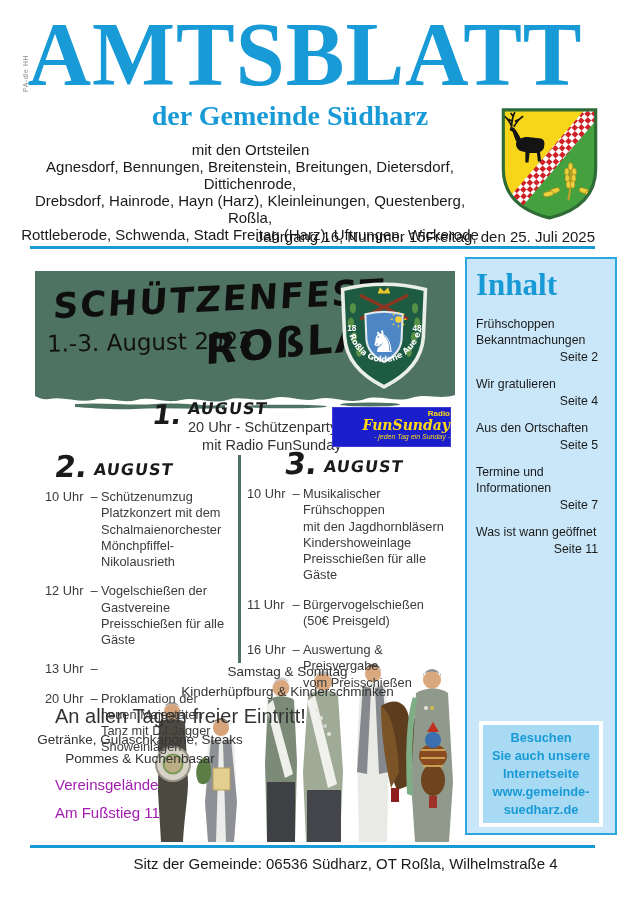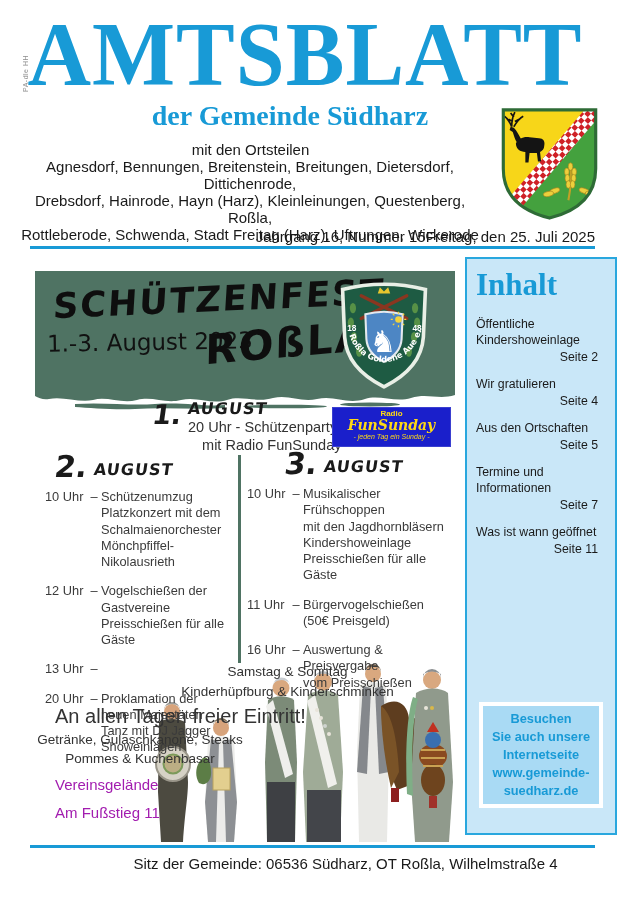--- a/index.html
+++ b/index.html
@@ -37,21 +37,21 @@
     font-size:41px;color:#0e0e0e;letter-spacing:2px;transform:rotate(-5deg) skewX(-6deg);}
   .club-emblem{position:absolute;left:294px;top:6px;width:110px;height:116px;z-index:4;}
 
   .day1{position:absolute;left:116px;top:128px;display:flex;z-index:3;}
   .day1-num{font-family:"DejaVu Sans",sans-serif;font-weight:bold;font-size:27px;transform:skewX(-8deg);margin-right:8px;}
   .day1-word{font-family:"DejaVu Sans",sans-serif;font-weight:bold;font-size:16px;letter-spacing:1px;transform:skewX(-8deg);}
   .day1-l1{font-size:14.5px;color:#333;margin-top:1px;}
   .day1-l2{font-size:14.5px;color:#333;margin-left:14px;margin-top:2px;}
 
   .fs-logo{position:absolute;left:297px;top:136px;width:117px;height:38px;background:#1a1fcb;
-    border:1px solid #3a3fd0;color:#ffd914;text-align:center;z-index:3;}
+    border:1px solid #3a3fd0;color:#ffd914;text-align:right;z-index:3;}
   .fs-radio{font-size:8px;font-weight:bold;margin-top:1px;}
   .fs-main{font-family:"DejaVu Serif",serif;font-style:italic;font-weight:bold;font-size:14px;line-height:1;}
   .fs-tag{font-size:7px;font-style:italic;margin-top:1px;}
 
   .day-col{position:absolute;z-index:3;}
   .day2{left:10px;top:184px;width:192px;}
   .day3{left:212px;top:181px;width:206px;}
   .day-head{display:flex;align-items:flex-end;margin-bottom:10px;}
   .day2 .day-head{margin-left:10px;} .day3 .day-head{margin-left:38px;}
   .day-num{font-family:"DejaVu Sans",sans-serif;font-weight:bold;font-size:30px;line-height:.8;transform:skewX(-8deg);margin-right:7px;}
@@ -68,21 +68,21 @@
   .venue{position:absolute;left:20px;top:500px;font-size:15px;color:#a21caf;line-height:1.85;z-index:5;}
   .photos{position:absolute;left:110px;top:381px;width:310px;height:192px;z-index:1;}
 
   
   .sidebar{position:absolute;left:465px;top:257px;width:152px;height:578px;box-sizing:border-box;
     background:#c9e7f8;border:2px solid #29a7de;padding:6px 9px;}
   .inhalt-title{font-family:"Liberation Serif",serif;font-weight:bold;font-size:31px;color:#189ad6;margin:2px 0 14px 0;}
   .toc-item{margin-bottom:13px;}
   .toc-label{font-size:12.3px;color:#1a1a1a;line-height:1.3;}
   .toc-page{font-size:12.3px;color:#1a1a1a;text-align:right;padding-right:8px;margin-top:1px;}
-  .web-box{position:absolute;left:12px;right:12px;top:443px;height:98px;background:#a9daf4;border:4px solid #ffffff;
+  .web-box{position:absolute;left:12px;right:12px;top:462px;height:98px;background:#a9daf4;border:4px solid #ffffff;
     display:flex;align-items:center;justify-content:center;text-align:center;
     font-size:12.8px;font-weight:bold;color:#189ad6;line-height:1.42;}
 
   .footer-text{position:absolute;left:0;top:855px;width:625px;text-align:center;font-size:15px;color:#1a1a1a;padding-left:33px;}
 </style>
 </head>
 <body>
 
 <div class="page">
 
@@ -331,21 +331,21 @@
         <rect x="284" y="144" width="8" height="12" fill="#a0312a"></rect>
         <path d="M276,98 L300,98 M276,106 L300,106 M278,114 L298,114" stroke="#caa152" stroke-width="2"></path>
       </g>
     </svg>
   </div>
 
   <aside class="sidebar">
     <div class="inhalt-title">Inhalt</div>
 
     <div class="toc-item">
-      <div class="toc-label">Öffentliche Kindershoweinlage</div>
+      <div class="toc-label">Frühschoppen Bekanntmachungen</div>
       <div class="toc-page">Seite 2</div>
     </div>
     <div class="toc-item">
       <div class="toc-label">Wir gratulieren</div>
       <div class="toc-page">Seite 4</div>
     </div>
     <div class="toc-item">
       <div class="toc-label">Aus den Ortschaften</div>
       <div class="toc-page">Seite 5</div>
     </div>

